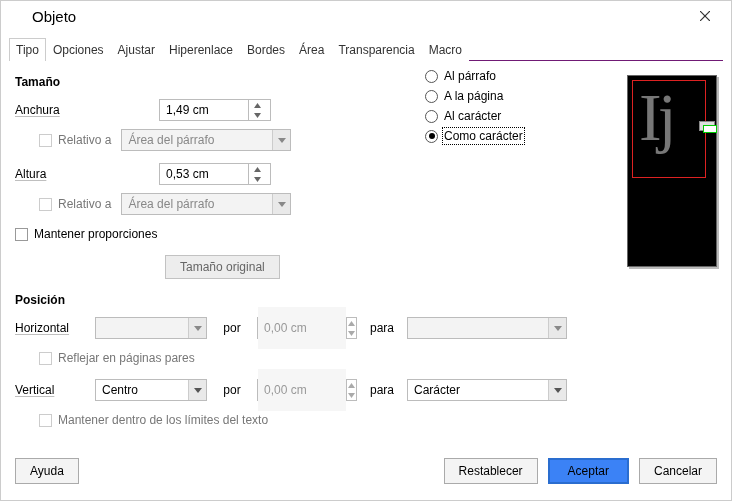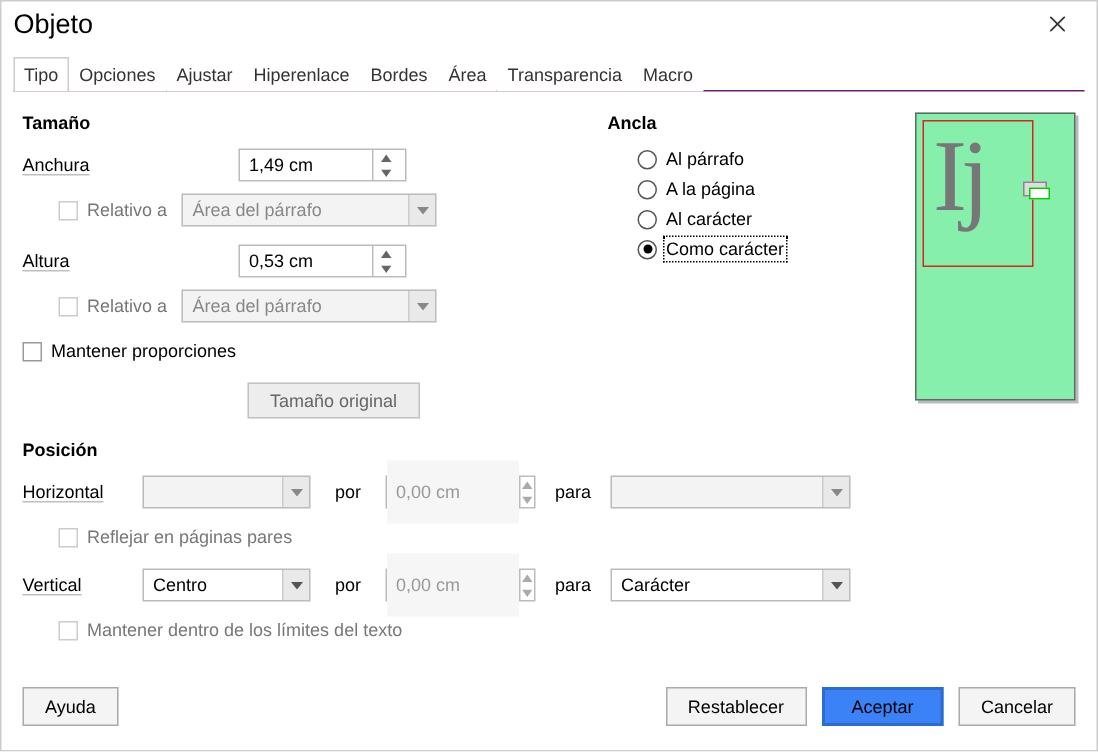--- a/index.html
+++ b/index.html
@@ -1,19 +1,19 @@
 <!DOCTYPE html>
 <html><head>
 <meta charset="utf-8">
 <style>
 * { box-sizing: border-box; margin: 0; padding: 0; font-family: "Segoe UI", Tahoma, sans-serif; font-size: 12px; }
 body { background: #fff; width: 732px; height: 501px; overflow: hidden; color: #000; }
 .window { width: 732px; height: 501px; border: 1px solid #ccc; background: #fff; display: flex; flex-direction: column; }
 .titlebar { height: 30px; display:flex; align-items:center; justify-content:space-between; padding: 0 6px 0 8px; }
-.titlebar-title { font-size: 18px; }
+.titlebar-title { font-size: 15px; margin-left: 23px; }
 .close-btn { width: 40px; height: 24px; display:flex; align-items:center; justify-content:center; cursor: default; }
 .close-btn svg { width: 10px; height: 10px; stroke: #333; stroke-width: 1.2; }
 .tabs { display:flex; border-bottom: 1px solid #701a75; margin: 6px 8px 0 8px; }
 .tab { padding: 4px 6px; cursor: default; color: #333; border: 1px solid transparent; border-bottom: none; position: relative; top: 1px; background:#fff; }
 .tab.active { border-color: #ccc; }
 .content { flex: 1; padding: 8px 14px; position: relative; }
 .section-title { font-weight: 600; margin: 6px 0 10px 0; }
 .row { display:flex; align-items:center; margin-bottom: 8px; min-height: 22px; }
 .label-col { width: 90px; text-decoration: underline; text-decoration-color: rgba(0,0,0,0.25); text-underline-offset: 2px; }
 .indent { margin-left: 24px; }
@@ -31,21 +31,21 @@
 .select .sel-text { flex:1; padding: 2px 6px; color:#888; white-space:nowrap; overflow:hidden; }
 .select .sel-btn { width:18px; height:100%; border-left:1px solid #ccc; background:#e9e9e9; display:flex; align-items:center; justify-content:center; }
 .select.enabled .sel-text { color:#000; }
 .top-area { display:flex; }
 .left-col { width: 390px; }
 .right-col { flex:1; }
 .anchor-row { display:flex; align-items:center; margin: 0 0 6px 20px; }
 .radio { width:13px; height:13px; border:1px solid #555; border-radius:50%; margin-right:6px; display:flex; align-items:center; justify-content:center; }
 .radio .dot { width:6px; height:6px; background:#000; border-radius:50%; }
 .anchor-label.sel { outline: 1px dotted #000; outline-offset: 1px; }
-.preview { position:absolute; right:14px; top:14px; width:107px; height:192px; border:1px solid #666; box-shadow: 2px 2px 0 #bbb; background:#86efac; }
+.preview { position:absolute; right:14px; top:14px; width:90px; height:192px; border:1px solid #666; box-shadow: 2px 2px 0 #bbb; background:#000000; }
 .preview-inner { position:absolute; left:4px; top:4px; width:74px; height:98px; border:1px solid #d22; }
 .preview-ij { font-family: Georgia, "Times New Roman", serif; font-size:68px; line-height:1; color:#777; position:absolute; left:6px; top:2px; letter-spacing:-4px; }
 .preview-cursor { position:absolute; right:-10px; top:40px; width:16px; height:10px; background:#ddd; border:1px solid #888; }
 .preview-obj { position:absolute; right:-12px; top:44px; width:14px; height:8px; border:1.5px solid #0c0; background:#fff; }
 .btn { height:26px; padding: 0 14px; border:1px solid #aaa; background:#f4f4f4; cursor: default; display:inline-flex; align-items:center; justify-content:center; }
 .btn.primary { border:2px solid #2a6dcf; background:#3b82f6; padding: 0 18px; }
 .btn-bar { position:absolute; left:14px; right:14px; bottom:16px; display:flex; justify-content:space-between; }
 .btn-bar-right { display:flex; gap:10px; }
 .pos-row { display:flex; align-items:center; gap:10px; margin-bottom:8px; }
 .pos-label { width: 70px; text-decoration: underline; text-decoration-color: rgba(0,0,0,0.25); text-underline-offset:2px; }
@@ -154,21 +154,20 @@
           <div class="checkbox"></div>
           <span>Mantener proporciones</span>
         </div>
 
         <div class="row" style="margin-top:10px; padding-left:150px">
           <button class="tbtn">Tamaño original</button>
         </div>
       </div>
 
       <div class="right-col">
-        <div class="section-title">Ancla</div>
         <div class="anchor-row">
           <div class="radio"></div>
             <span class="anchor-label">Al párrafo</span>
         </div>
         <div class="anchor-row">
           <div class="radio"></div>
             <span class="anchor-label">A la página</span>
         </div>
         <div class="anchor-row">
           <div class="radio"></div>

